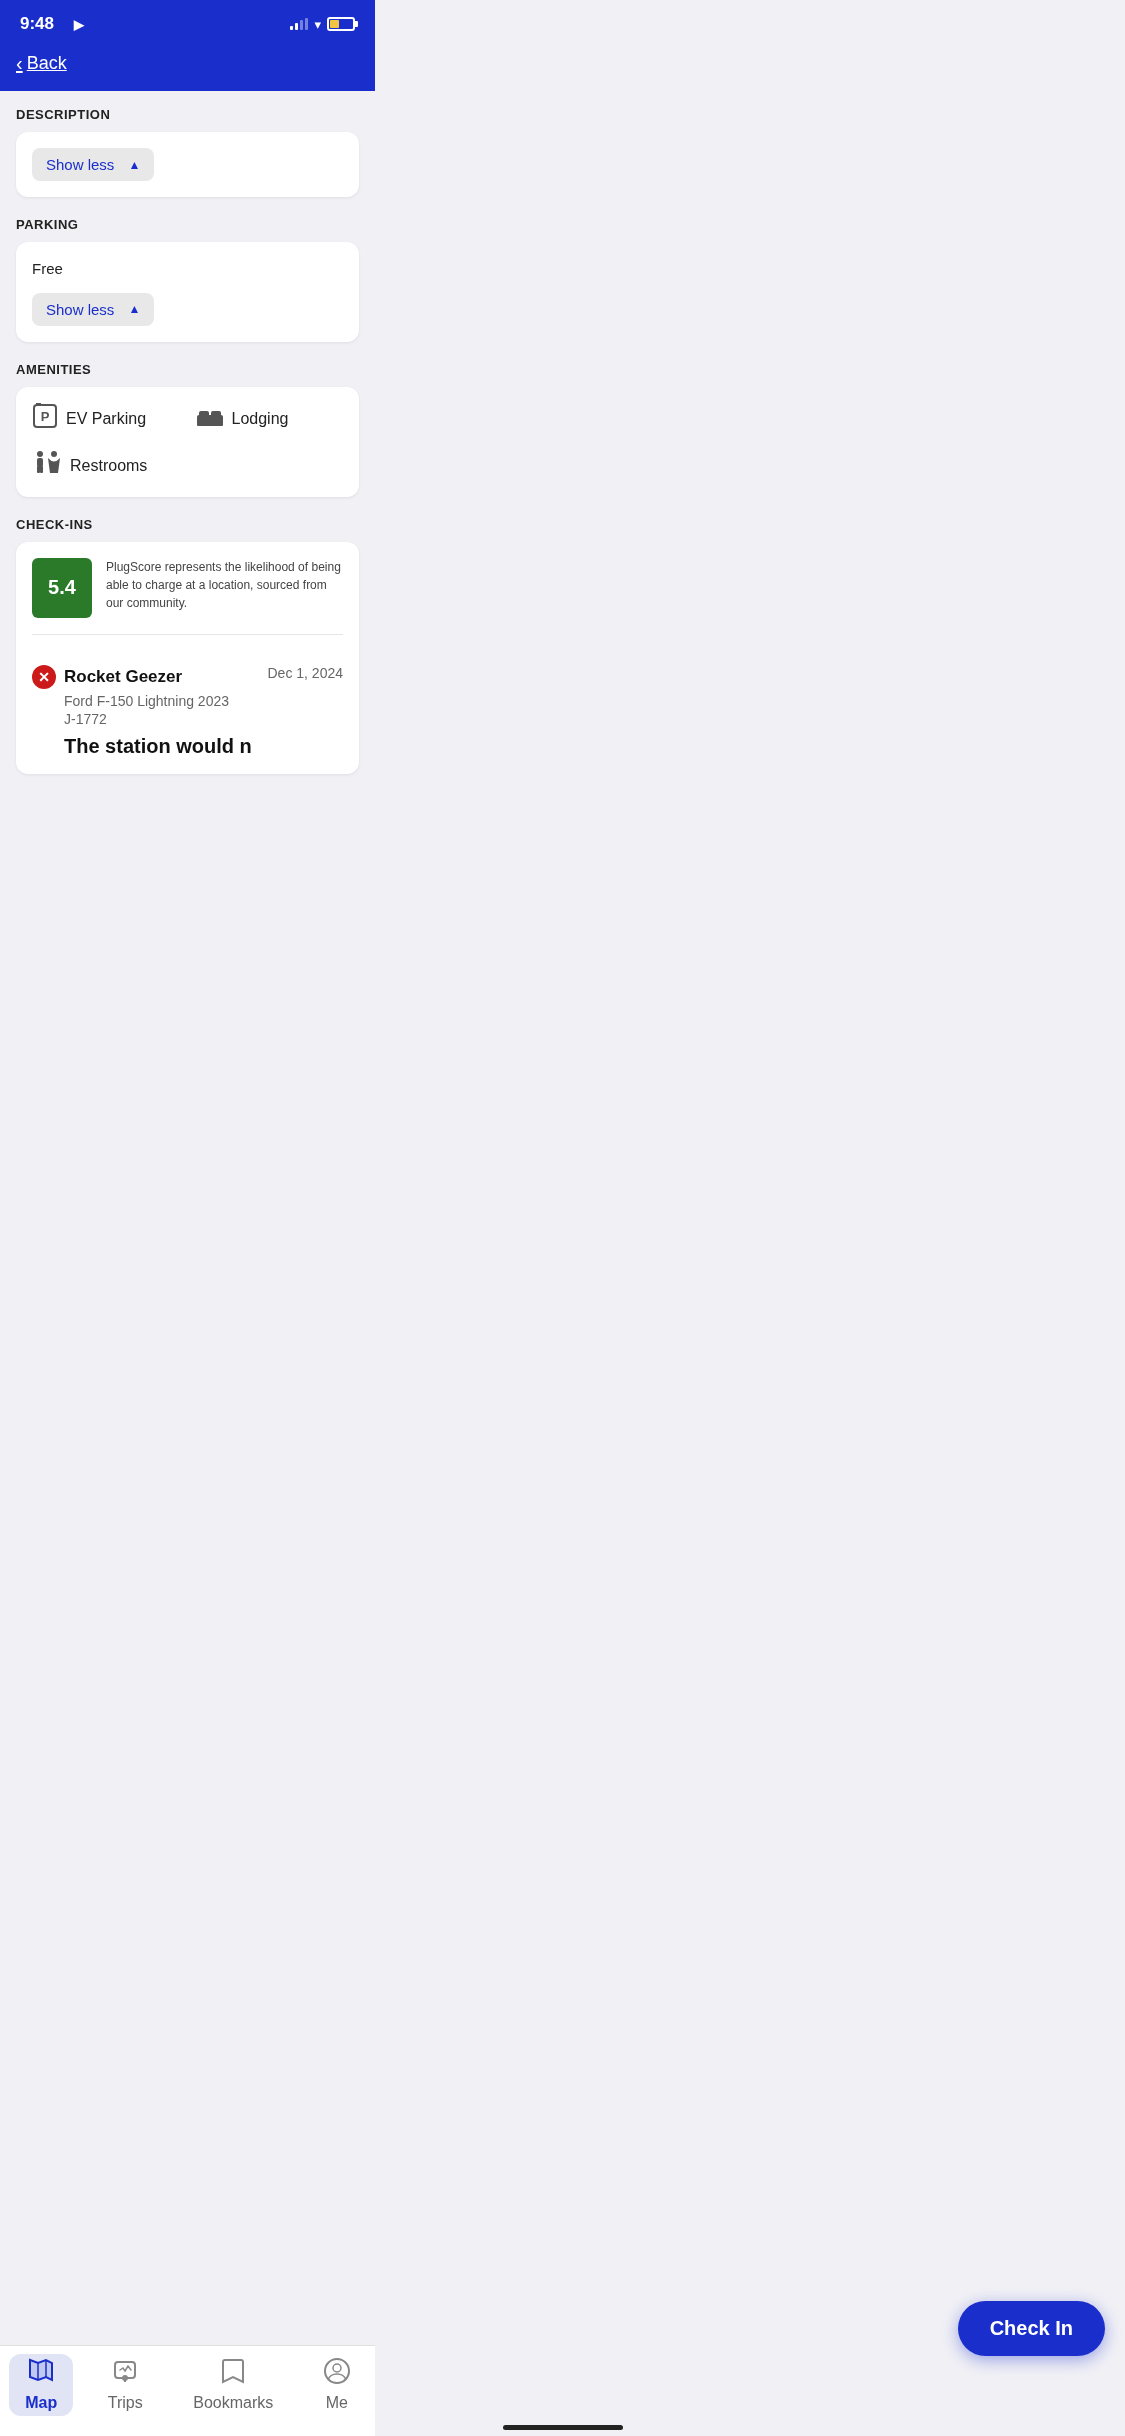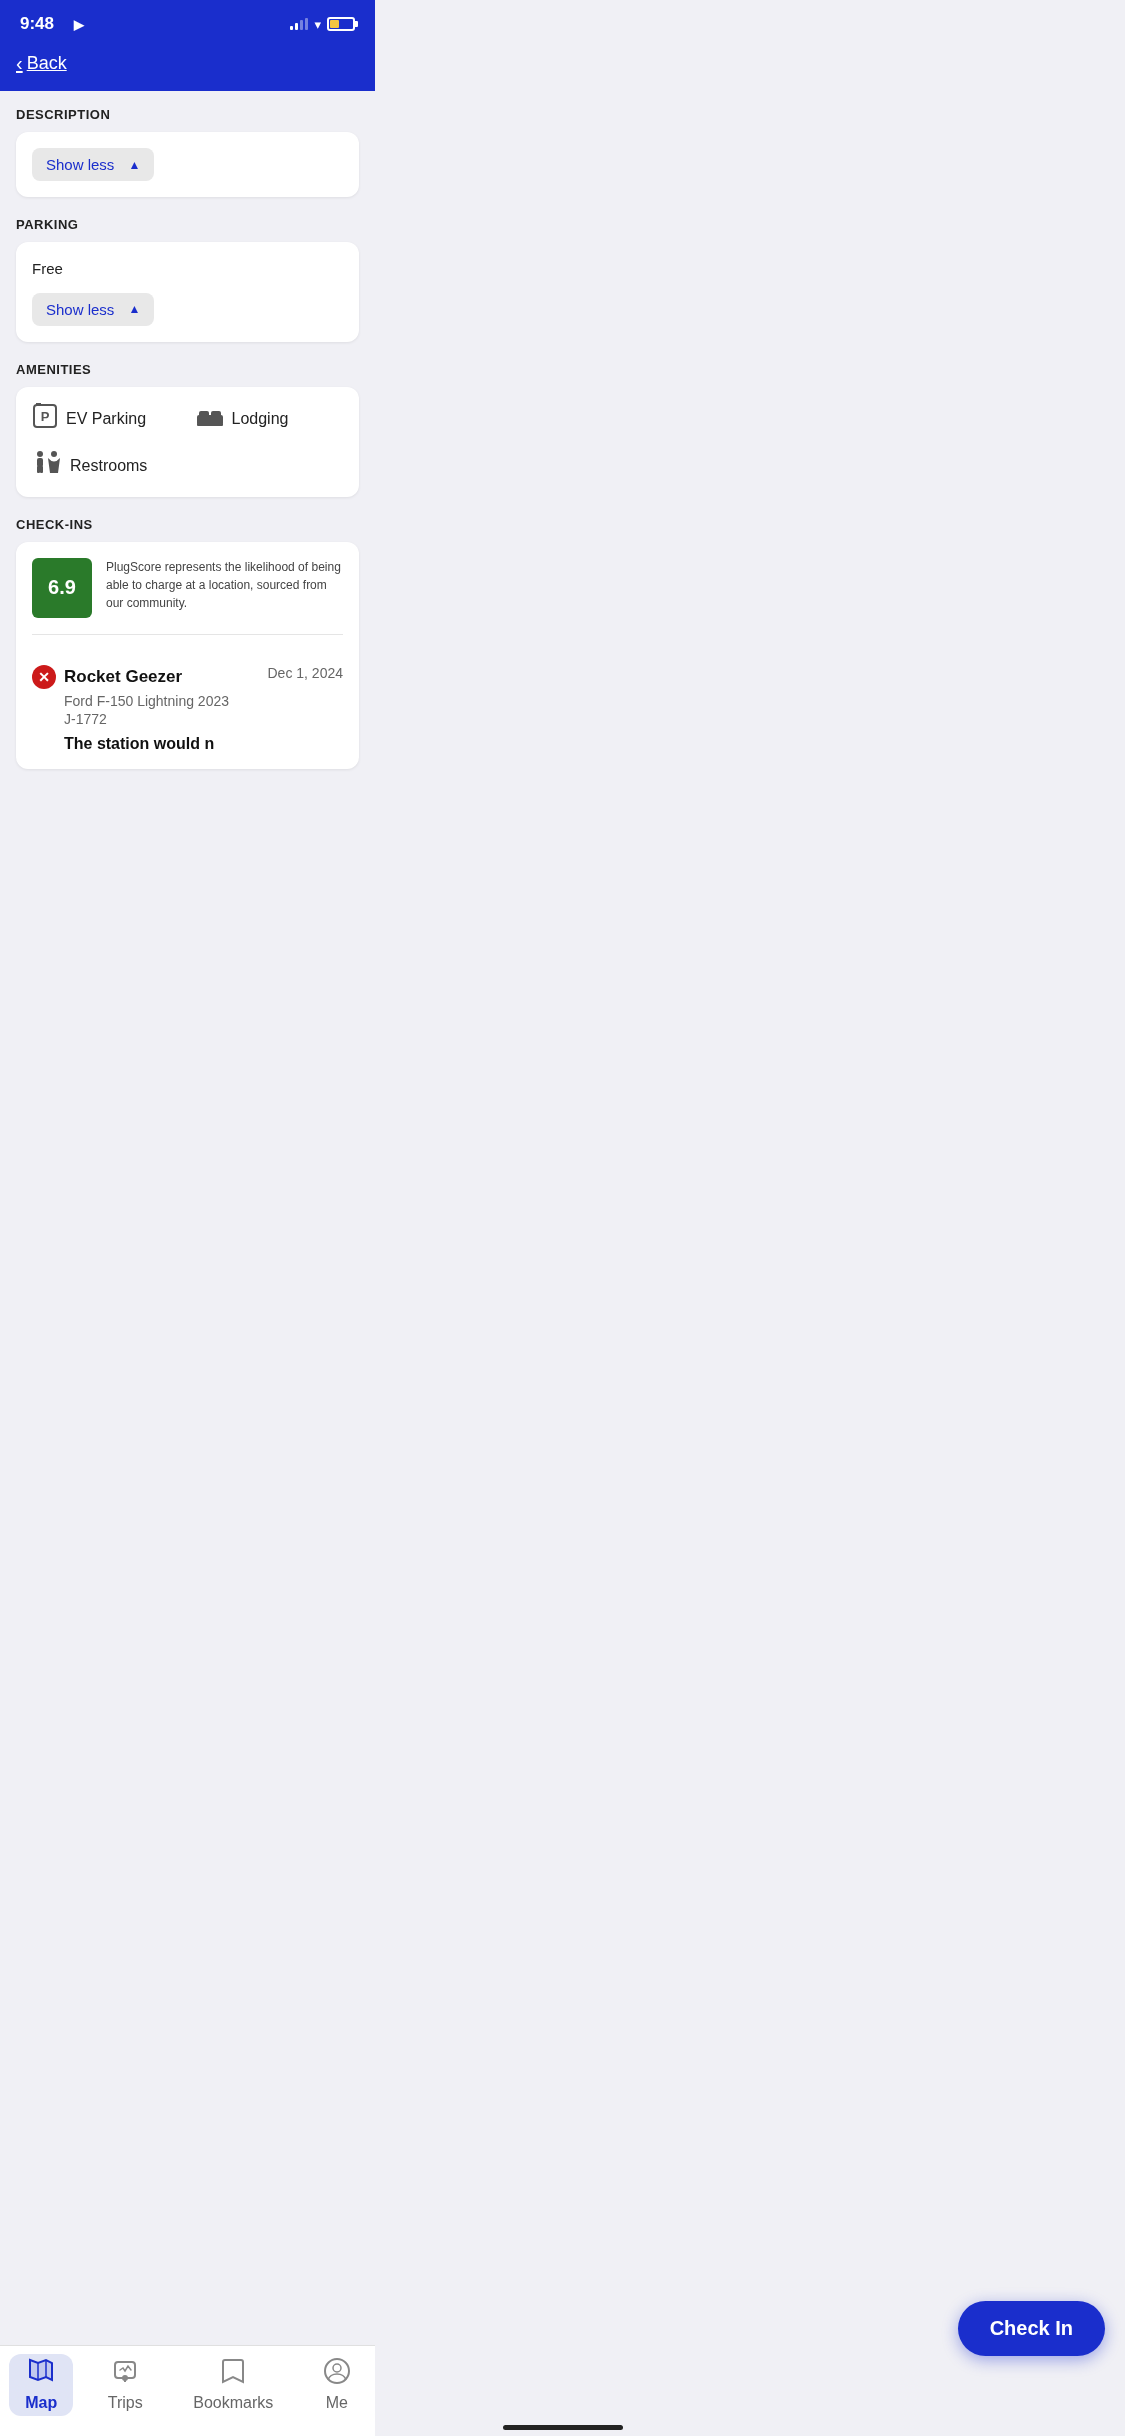--- a/index.html
+++ b/index.html
@@ -234,21 +234,21 @@
       margin-left: 32px;
       margin-bottom: 2px;
     }
     .checkin-connector {
       font-size: 14px;
       color: #666;
       margin-left: 32px;
       margin-bottom: 8px;
     }
     .checkin-comment {
-      font-size: 16px;
+      font-size: 20px;
       font-weight: 700;
       color: #111;
       margin-left: 32px;
     }
 
     
     .checkin-fab {
       position: fixed;
       bottom: 80px;
       right: 20px;
@@ -412,21 +412,21 @@
         <span>Restrooms</span>
       </div>
     </div>
   </div>
 
   <div class="section-label">CHECK-INS</div>
   <div class="card">
 
     <div class="plugscore-row">
       <div class="plugscore-badge">
-        <span>6.9</span>
+        <span>5.4</span>
       </div>
       <div class="plugscore-text">PlugScore represents the likelihood of being able to charge at a location, sourced from our community.</div>
     </div>
 
     <div class="checkin-item">
       <div class="checkin-header">
         <div class="checkin-user-row">
           <div class="checkin-status-icon">✕</div>
           <span class="checkin-username">Rocket Geezer</span>
         </div>

